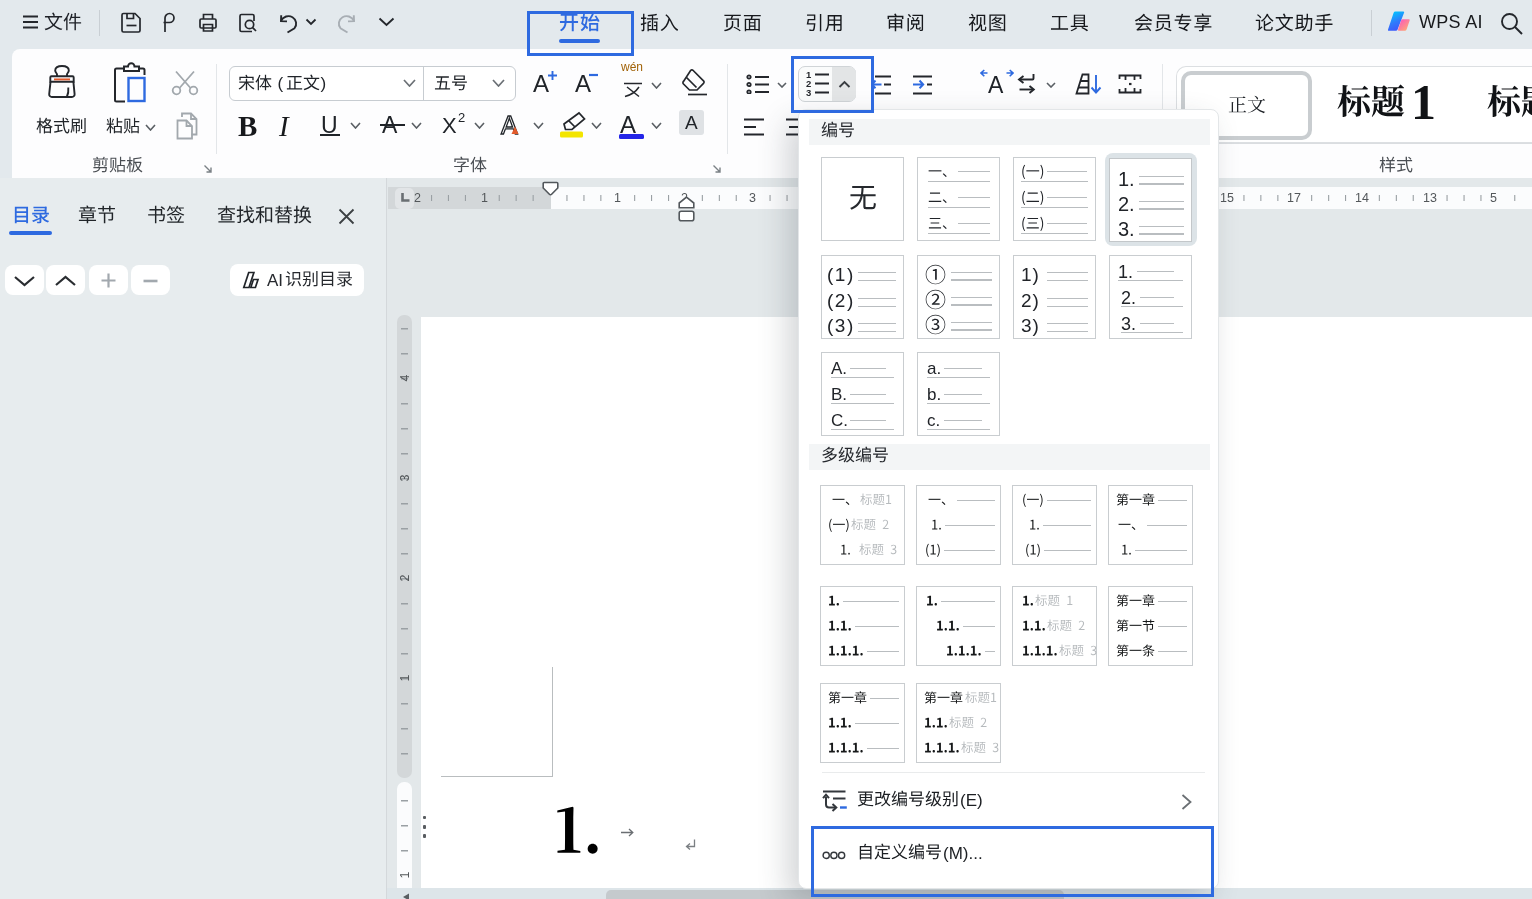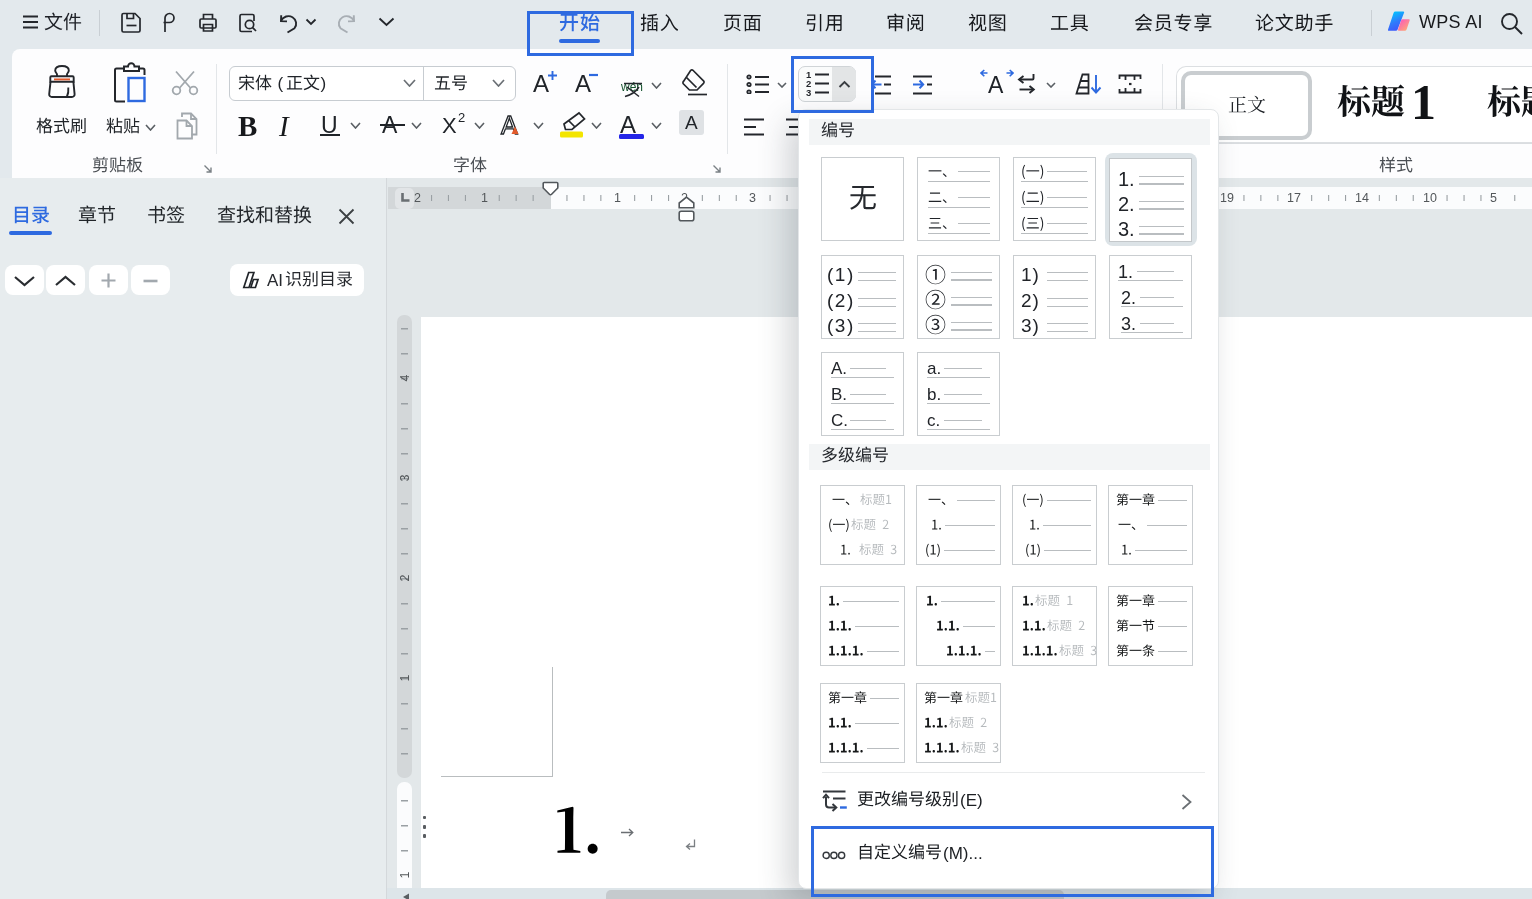--- a/index.html
+++ b/index.html
@@ -268,21 +268,21 @@
     <path d="M1 1 L6.5 7 L12 1" stroke="#6b7075" stroke-width="1.7" fill="none"></path>
   </svg>
 <div style="position:absolute;left:533px;top:70px;font:24px 'Liberation Sans',sans-serif;color:#202429;white-space:pre;">A</div>
 <svg style="position:absolute;left:547px;top:70px;" width="11" height="11" viewBox="0 0 11 11">
     <path d="M5.5 1v9M1 5.5h9" stroke="#2e6ae0" stroke-width="1.9" fill="none"></path>
   </svg>
 <div style="position:absolute;left:575px;top:70px;font:24px 'Liberation Sans',sans-serif;color:#202429;white-space:pre;">A</div>
 <svg style="position:absolute;left:588px;top:73px;" width="11" height="4" viewBox="0 0 11 4">
     <path d="M1 2h9" stroke="#2e6ae0" stroke-width="2.2" fill="none"></path>
   </svg>
-<div style="position:absolute;left:621px;top:80px;font:12px 'Liberation Sans',sans-serif;color:#14532d;white-space:pre;">wén</div>
+<div style="position:absolute;left:621px;top:60px;font:12px 'Liberation Sans',sans-serif;color:#a16207;white-space:pre;">wén</div>
 <svg style="position:absolute;left:623px;top:81px;" width="20" height="17" viewBox="0 0 20 17">
     <g stroke="#24272c" stroke-width="1.5" fill="none">
       <path d="M1 2.5 h18"></path>
       <path d="M4 6 L16 15.5 M16 6 C13 10.5 8 14 2 15.5"></path>
     </g>
   </svg>
 <svg style="position:absolute;left:651px;top:82px;" width="11" height="7" viewBox="0 0 11 7">
     <path d="M1 1 L5.5 6 L10 1" stroke="#5a5f64" stroke-width="1.6" fill="none"></path>
   </svg>
 <svg style="position:absolute;left:680px;top:68px;" width="30" height="28" viewBox="0 0 30 28">
@@ -607,24 +607,24 @@
 <div style="position:absolute;left:414px;top:190.5px;font:12.5px 'Liberation Sans',sans-serif;color:#53575a">2</div>
 <div style="position:absolute;left:614px;top:190.5px;font:12.5px 'Liberation Sans',sans-serif;color:#53575a">1</div>
 <div style="position:absolute;left:681px;top:190.5px;font:12.5px 'Liberation Sans',sans-serif;color:#53575a">2</div>
 <div style="position:absolute;left:749px;top:190.5px;font:12.5px 'Liberation Sans',sans-serif;color:#53575a">3</div>
 <div style="position:absolute;left:817px;top:190.5px;font:12.5px 'Liberation Sans',sans-serif;color:#53575a">4</div>
 <div style="position:absolute;left:884px;top:190.5px;font:12.5px 'Liberation Sans',sans-serif;color:#53575a">5</div>
 <div style="position:absolute;left:952px;top:190.5px;font:12.5px 'Liberation Sans',sans-serif;color:#53575a">6</div>
 <div style="position:absolute;left:1020px;top:190.5px;font:12.5px 'Liberation Sans',sans-serif;color:#53575a">7</div>
 <div style="position:absolute;left:1088px;top:190.5px;font:12.5px 'Liberation Sans',sans-serif;color:#53575a">8</div>
 <div style="position:absolute;left:1155px;top:190.5px;font:12.5px 'Liberation Sans',sans-serif;color:#53575a">9</div>
-<div style="position:absolute;left:1220px;top:190.5px;font:12.5px 'Liberation Sans',sans-serif;color:#53575a">19</div>
+<div style="position:absolute;left:1220px;top:190.5px;font:12.5px 'Liberation Sans',sans-serif;color:#53575a">15</div>
 <div style="position:absolute;left:1287px;top:190.5px;font:12.5px 'Liberation Sans',sans-serif;color:#53575a">17</div>
 <div style="position:absolute;left:1355px;top:190.5px;font:12.5px 'Liberation Sans',sans-serif;color:#53575a">14</div>
-<div style="position:absolute;left:1423px;top:190.5px;font:12.5px 'Liberation Sans',sans-serif;color:#53575a">10</div>
+<div style="position:absolute;left:1423px;top:190.5px;font:12.5px 'Liberation Sans',sans-serif;color:#53575a">13</div>
 <div style="position:absolute;left:1490px;top:190.5px;font:12.5px 'Liberation Sans',sans-serif;color:#53575a">5</div>
 <svg style="position:absolute;left:542px;top:181px;" width="17" height="15" viewBox="0 0 17 15">
     <path d="M2.2 1.5 H14.8 a1 1 0 0 1 1 1 V7 L9.6 13.3 a1.5 1.5 0 0 1 -2.2 0 L1.2 7 V2.5 a1 1 0 0 1 1 -1 z" fill="#fff" stroke="#52575b" stroke-width="1.6"></path>
   </svg>
 <svg style="position:absolute;left:678px;top:196px;" width="17" height="13" viewBox="0 0 17 13">
     <path d="M8.5 1.2 L15.8 7 V11.8 H1.2 V7 Z" fill="#fff" stroke="#52575b" stroke-width="1.6"></path>
   </svg>
 <svg style="position:absolute;left:678px;top:210px;" width="17" height="12" viewBox="0 0 17 12">
     <rect x="1.2" y="1.2" width="14.6" height="9.6" rx="2" fill="#fff" stroke="#52575b" stroke-width="1.6"></rect>
   </svg>

